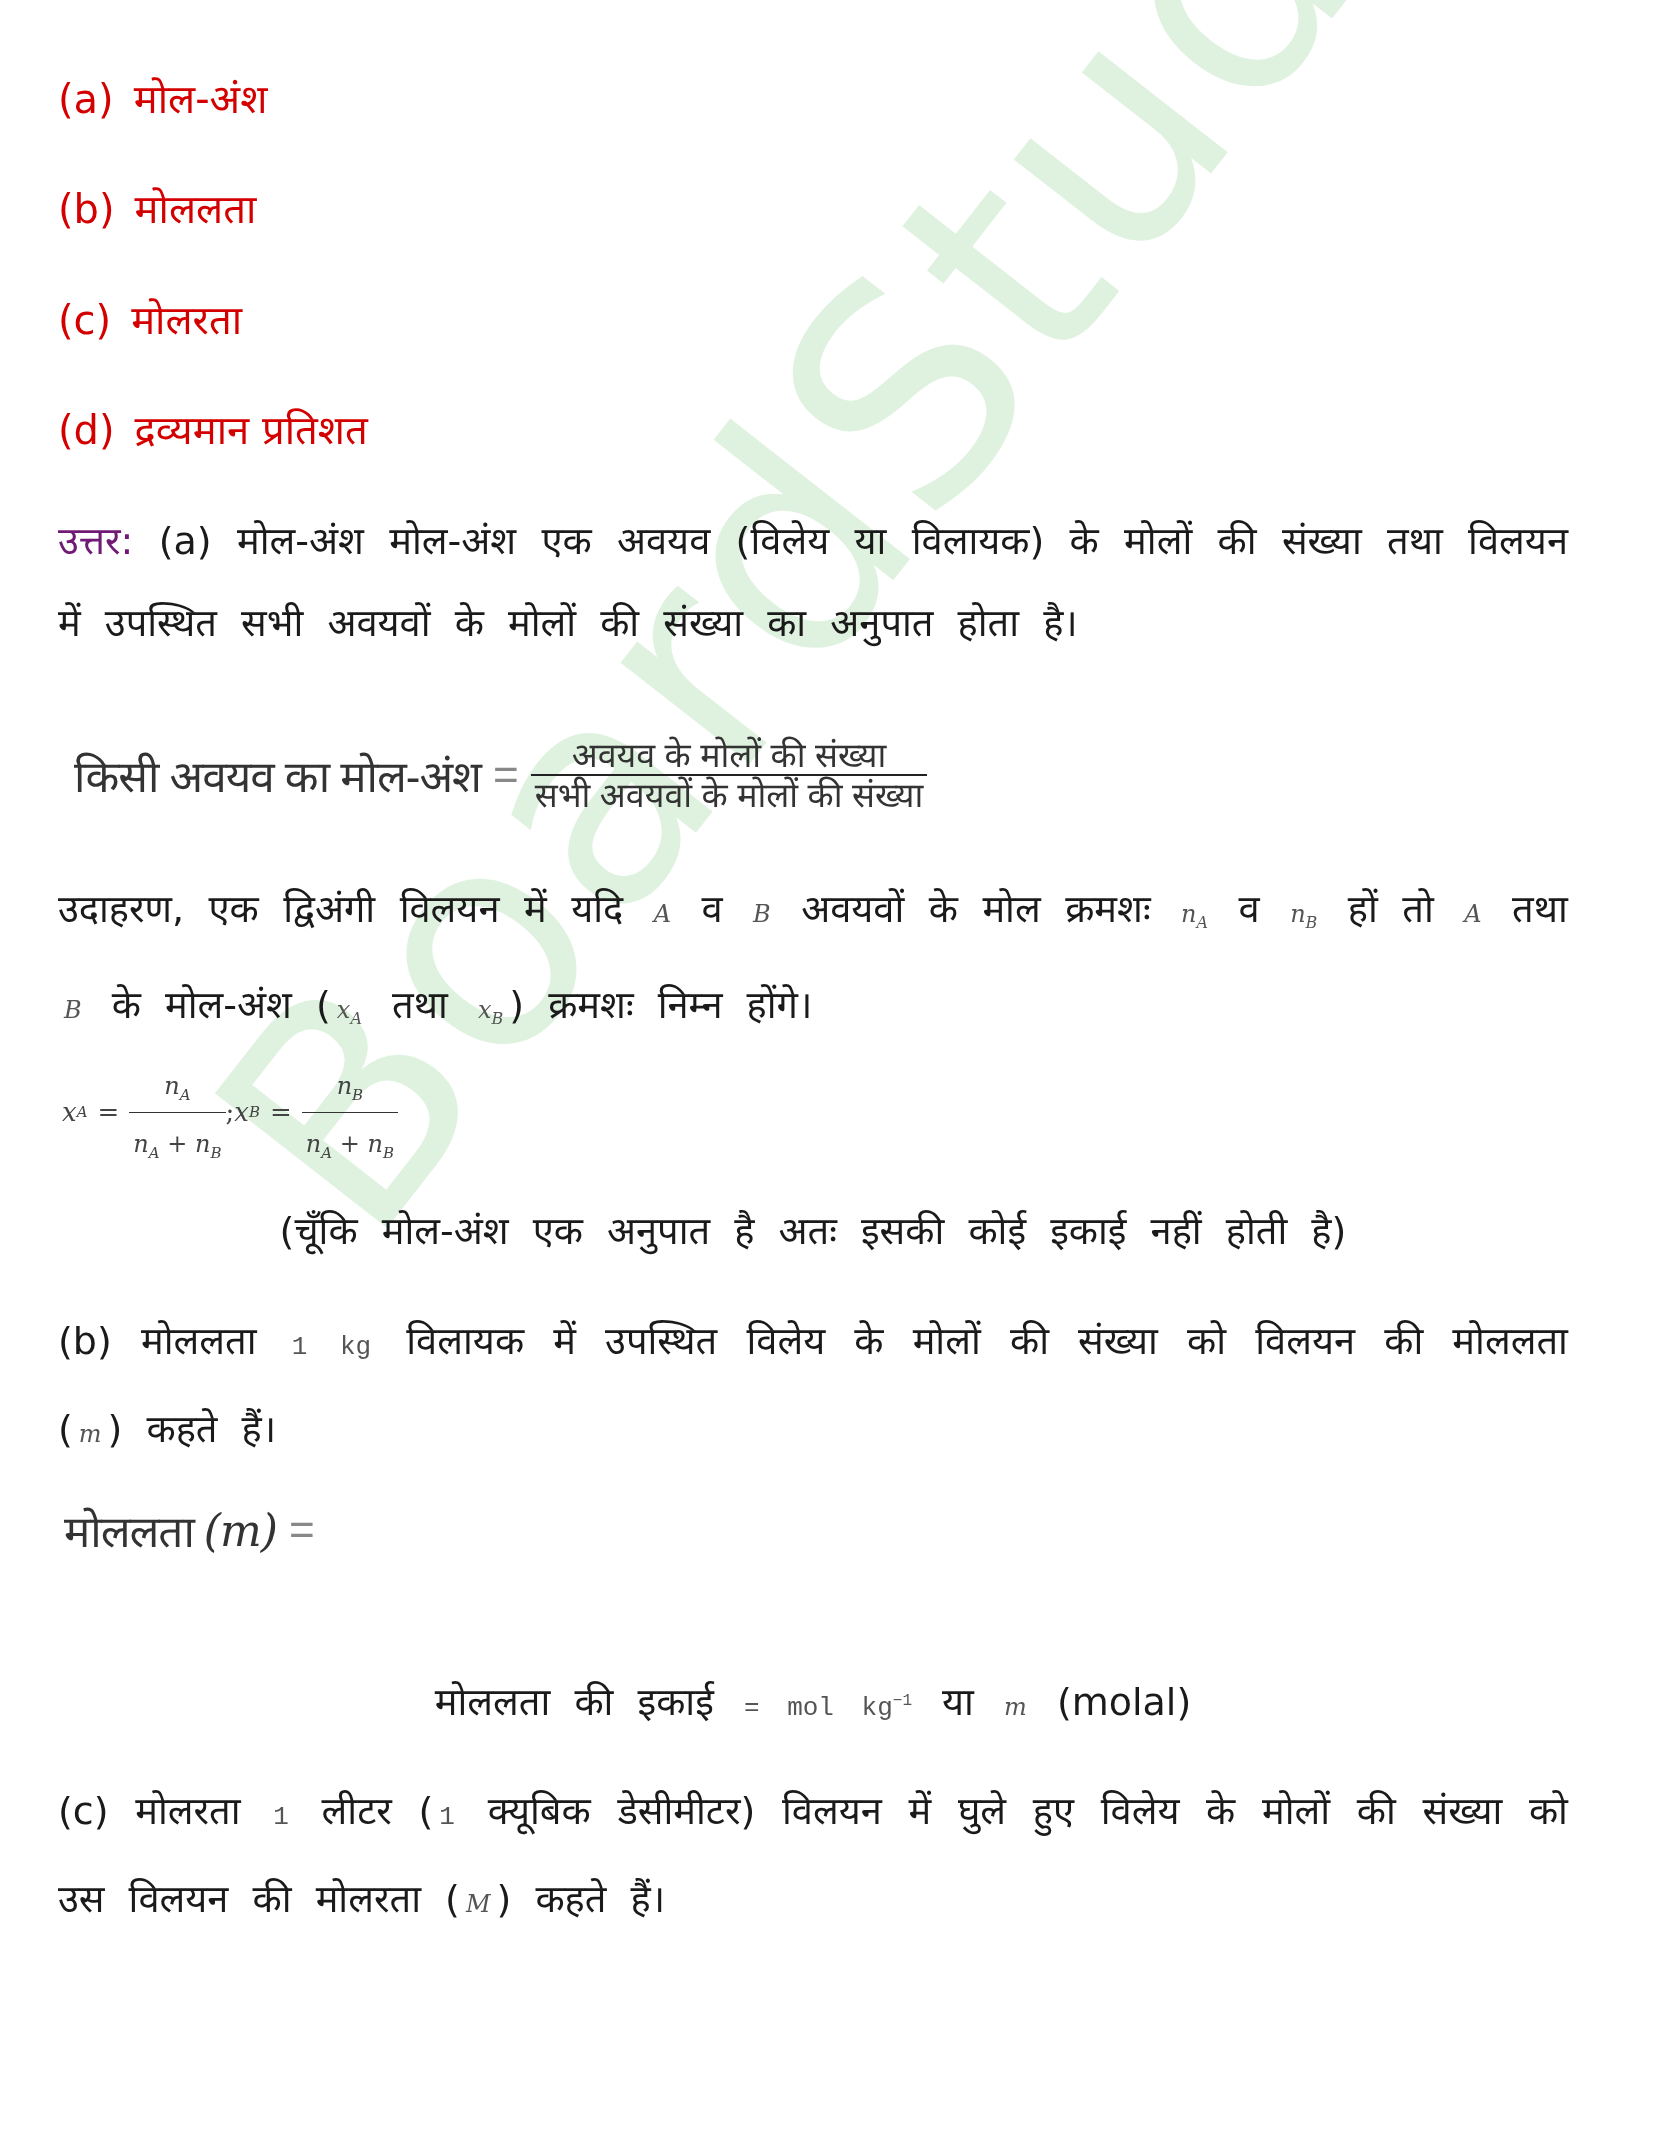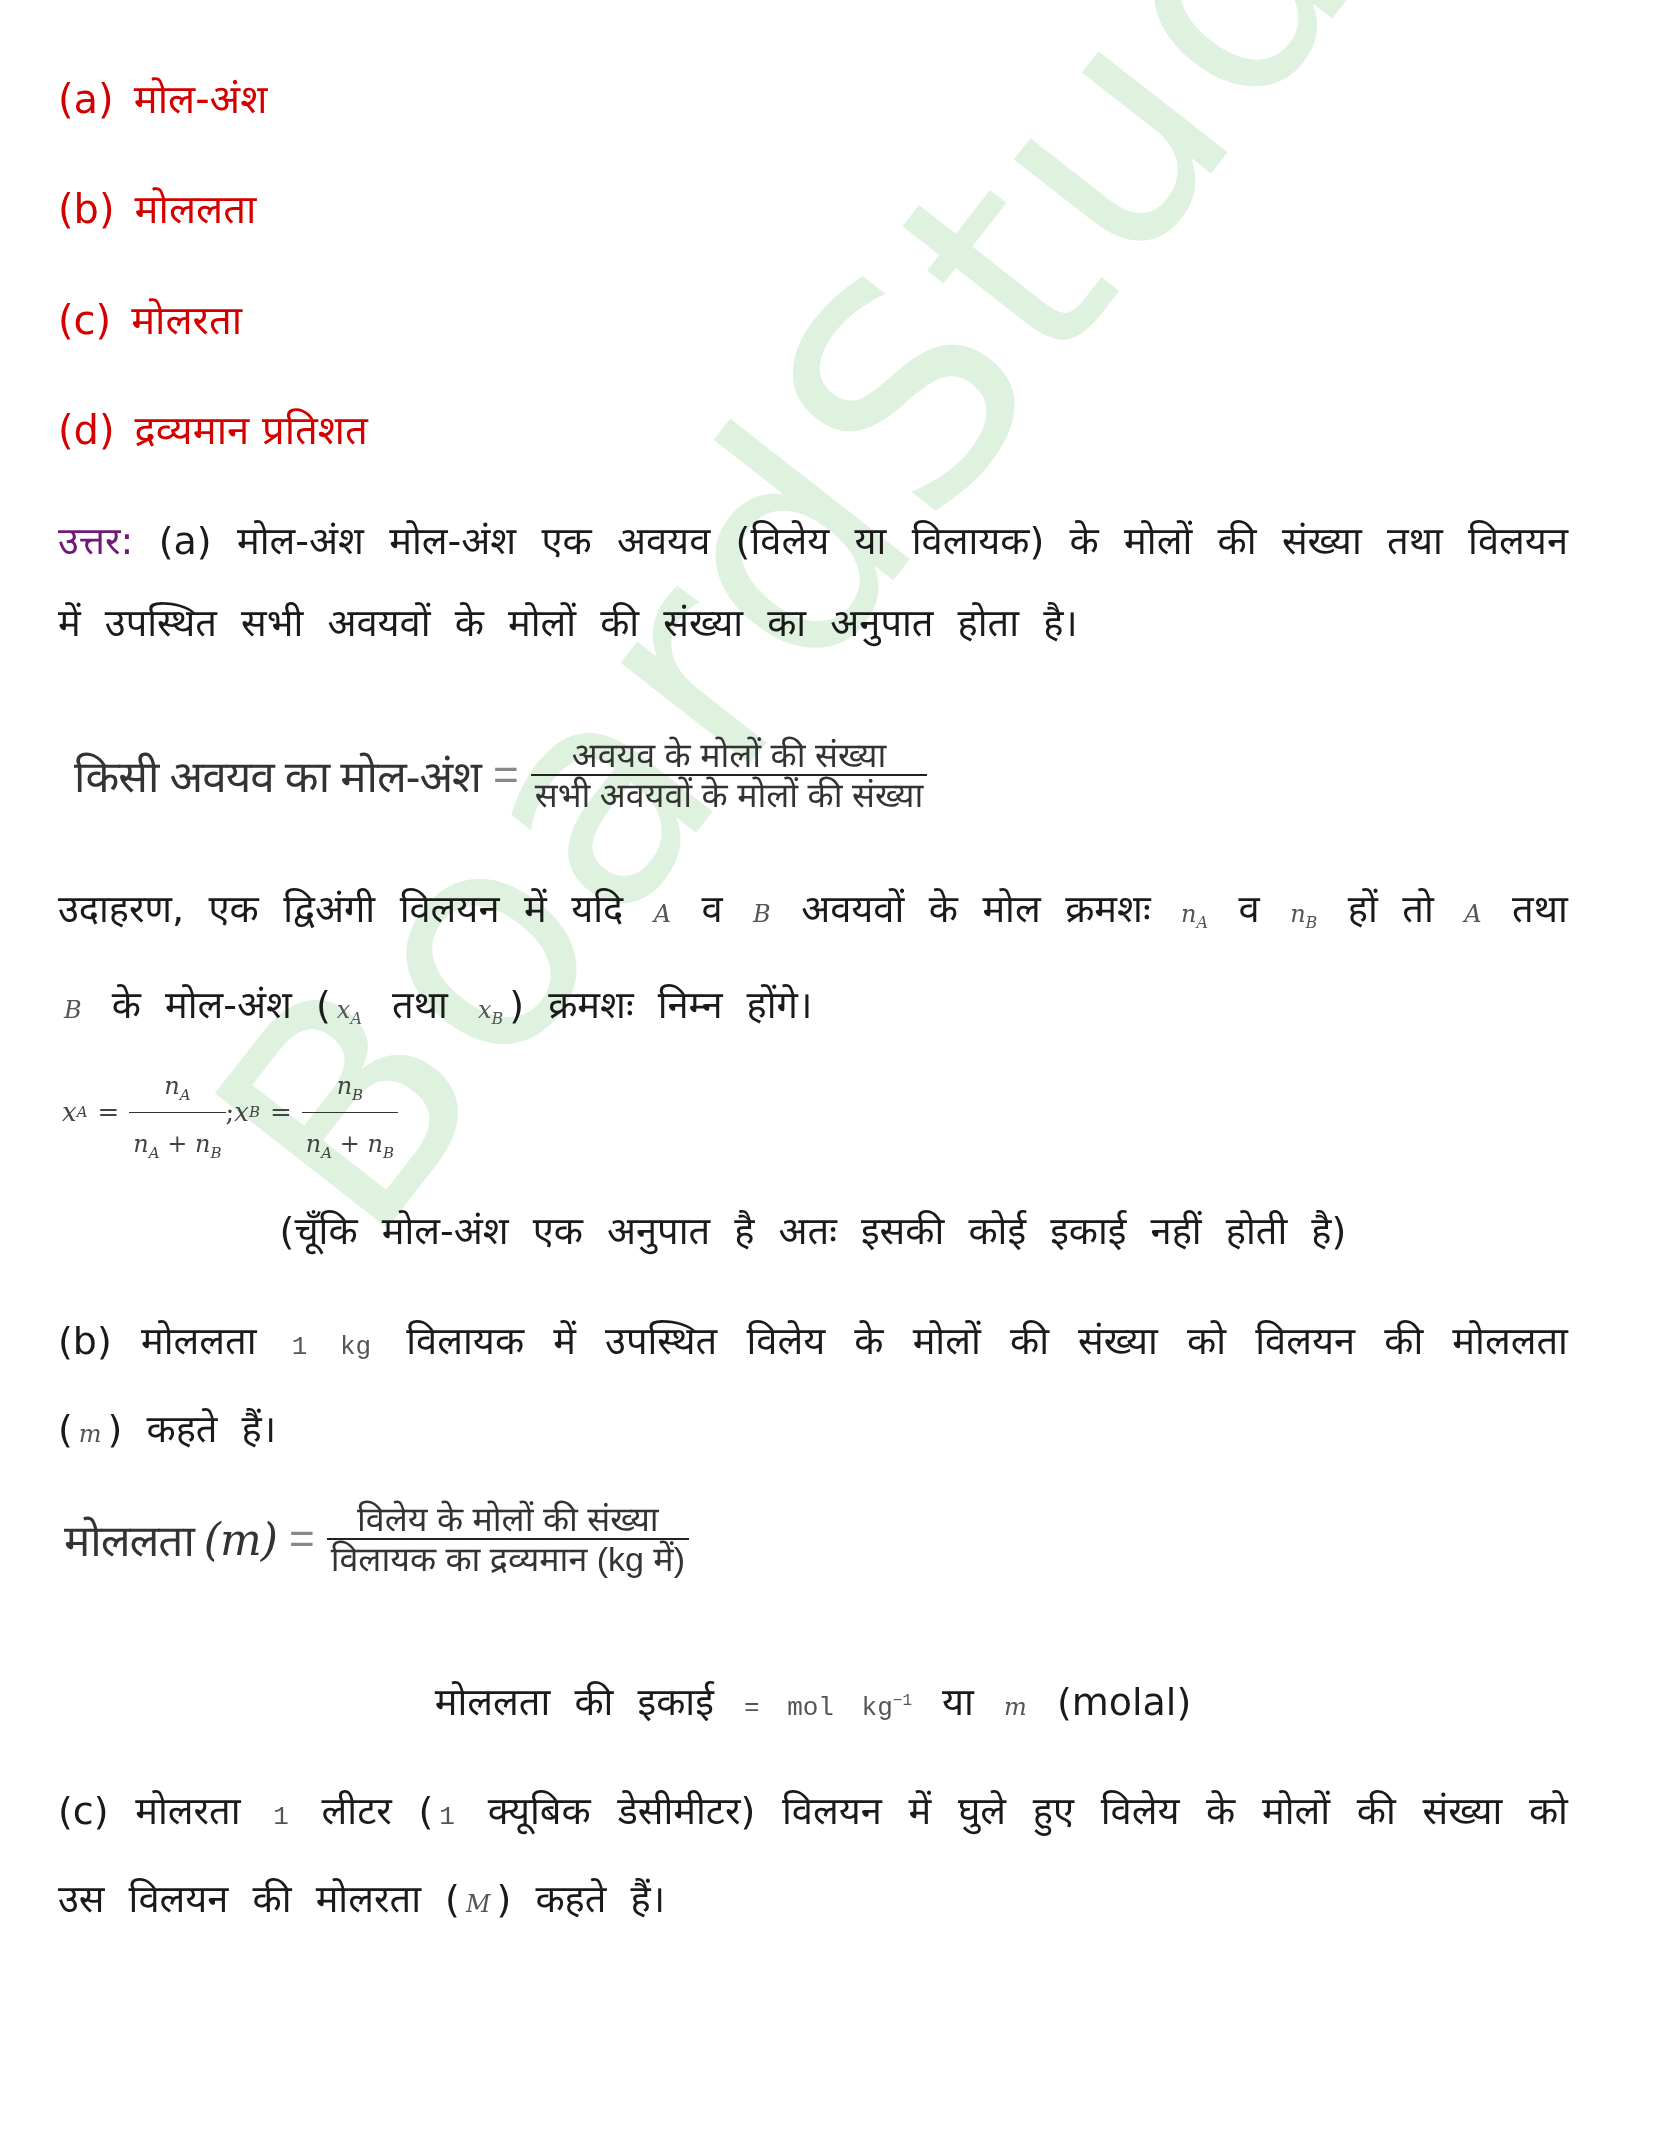--- a/index.html
+++ b/index.html
@@ -140,25 +140,20 @@
   <div class="para" style="top:1300px;">
     <span>(b) मोललता</span>
     <span class="math-up">1 kg</span>
     <span>विलायक में उपस्थित विलेय के मोलों की संख्या को विलयन की मोललता (</span><span class="math">m</span><span>) कहते हैं।</span>
   </div>
 
   <div class="formula" style="top:1500px; left:64px;">
     <span class="lhs">मोललता</span>
     <span class="lhs" style="font-family:'DejaVu Serif',serif; font-style:italic; margin-left:10px;">(m)</span>
     <span class="eq">=</span>
-    <span class="frac">
-      <span class="num">विलेय के मोलों की संख्या</span>
-      <span class="bar"></span>
-      <span class="den">विलायक का द्रव्यमान (kg में)</span>
-    </span>
   </div>
 
   <div class="para" style="top:1660px; text-align:center;">
     <span>मोललता की इकाई</span>
     <span class="math-up"><span>= mol kg</span><sup style="font-size:16px">−1</sup></span>
     <span>या</span>
     <span class="math">m</span>
     <span>(molal)</span>
   </div>
 

